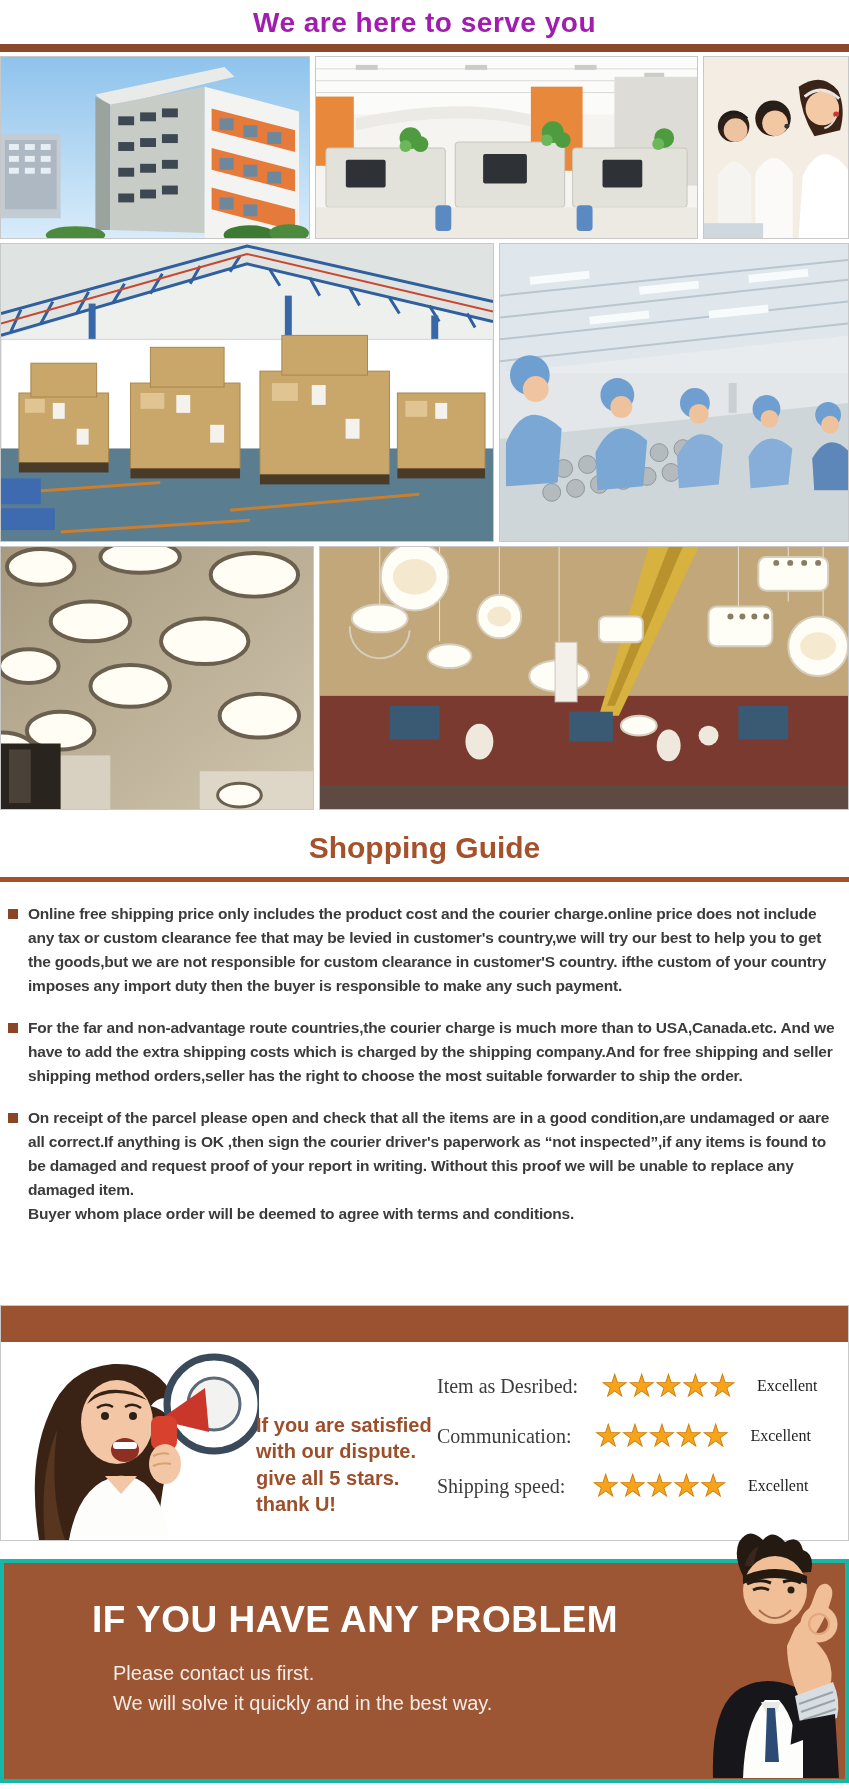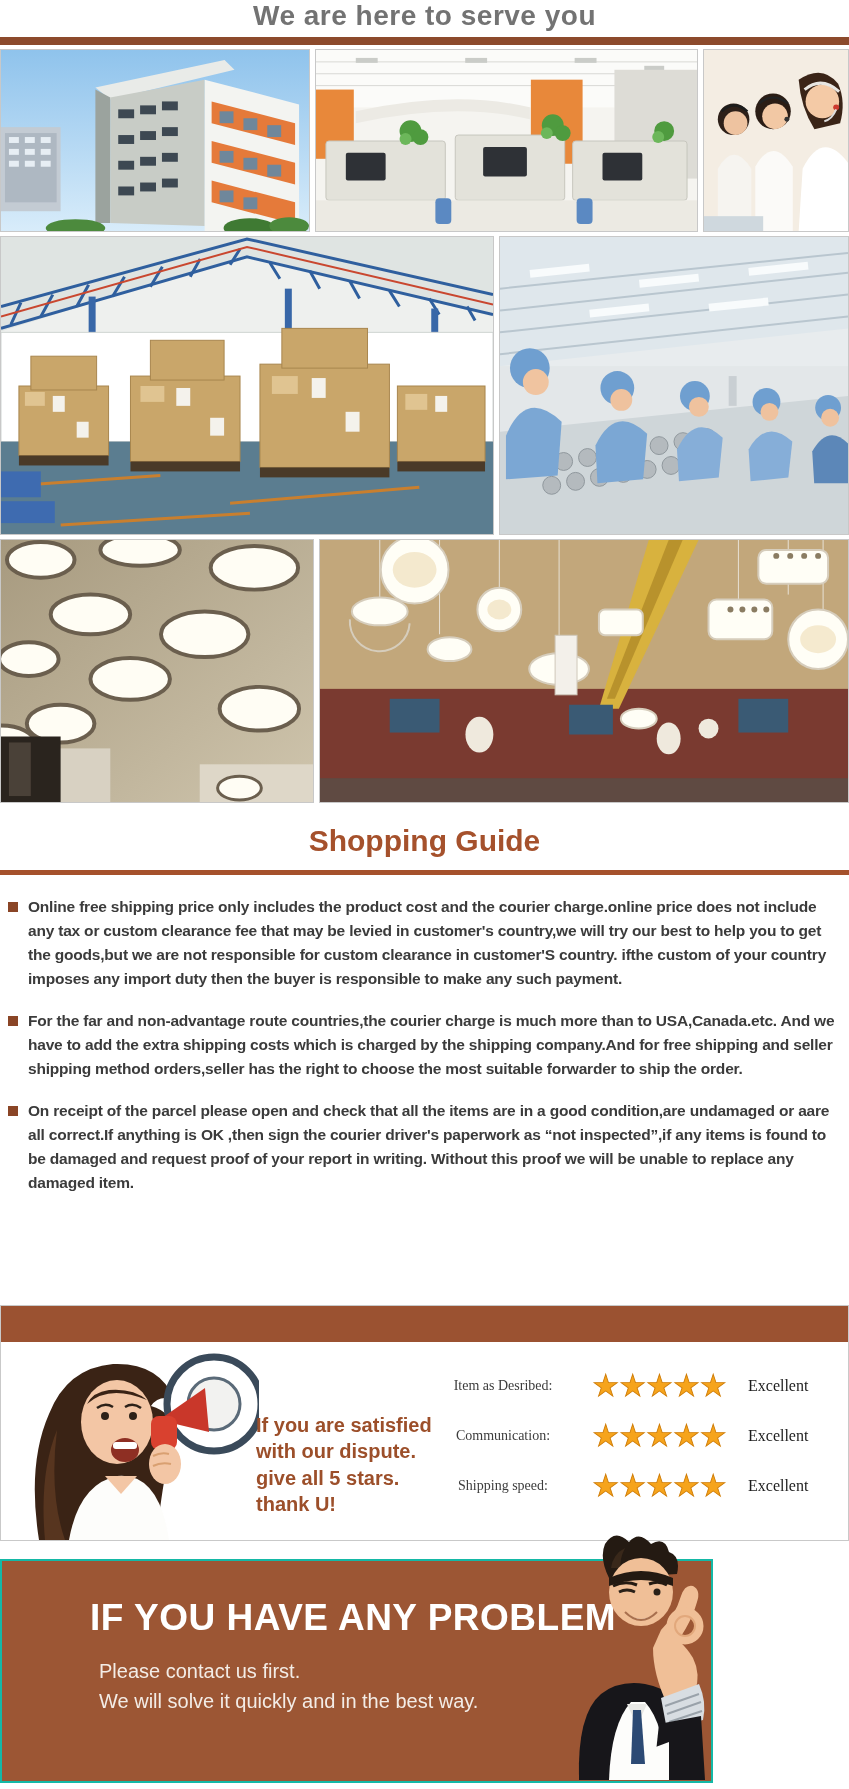--- a/index.html
+++ b/index.html
@@ -2,22 +2,22 @@
 <html><head>
 <meta charset="utf-8">
 <style>
   * { margin:0; padding:0; box-sizing:border-box; }
   html,body { background:#ffffff; }
   body {
     width:849px; height:1789px; margin:0 auto; position:relative;
     font-family:"Liberation Sans", sans-serif; overflow:hidden;
   }
   .page-title {
-    text-align:center; font-size:28px; font-weight:bold; color:#737373;
-    letter-spacing:0.5px;
+    text-align:center; font-size:28px; font-weight:bold; color:#a21caf;
+    padding-top:7px; letter-spacing:0.5px;
   }
   .title-bar { height:8px; background:#8c4a2c; margin-top:5px; }
 
   
   .gallery { width:849px; }
   .g-row { display:flex; gap:5px; margin-top:4px; }
   .photo { border:1px solid #c8c8c8; background:#fff; overflow:hidden; }
   .photo svg { display:block; width:100%; height:100%; }
   .p-building { width:310px; height:183px; }
   .p-office   { width:383px; height:183px; }
@@ -52,43 +52,43 @@
   .feedback-body { position:relative; height:198px; }
   .woman-photo { position:absolute; left:8px; bottom:0; width:250px; height:196px; }
   .woman-photo svg { width:100%; height:100%; display:block; }
   .satisfy-msg {
     position:absolute; left:255px; top:70px; width:230px;
     font-size:20px; font-weight:bold; color:#9c4f2a; line-height:1.32;
   }
   .ratings { position:absolute; right:16px; top:22px; width:395px; }
   .rating-row { display:flex; align-items:center; height:44px; margin-bottom:6px; }
   .rating-label {
-    flex:0 0 140px; text-align:center; font-family:"Liberation Serif", serif;
-    font-size:14px; color:#3c3c3c; padding-right:8px; white-space:nowrap;
+    flex:0 0 140px; text-align:left; font-family:"Liberation Serif", serif;
+    font-size:20px; color:#3c3c3c; padding-right:8px; white-space:nowrap;
   }
   .rating-stars {
     flex:0 0 165px; font-size:30px; line-height:30px; color:#f6a41c;
     -webkit-text-stroke:0.9px #cf7d08; letter-spacing:0px; text-align:center;
     white-space:nowrap;
   }
   .rating-value {
     font-family:"Liberation Serif", serif; font-size:16px; color:#1d1d1d; padding-left:6px;
   }
 
   
   .problem-band {
-    position:absolute; left:0; top:1559px; width:713px; height:224px;
-    background:#9c5634; border:2px solid #14b8a6;
+    position:absolute; left:0; top:1559px; width:849px; height:224px;
+    background:#9c5634; border:4px solid #14b8a6;
   }
   .problem-heading {
     position:absolute; left:88px; top:36px; color:#ffffff; font-weight:bold;
     font-size:37px; letter-spacing:0.5px;
   }
   .problem-lines {
-    position:absolute; left:97px; top:95px; color:#f3ece6; font-size:20px; line-height:1.5;
+    position:absolute; left:109px; top:95px; color:#f3ece6; font-size:20px; line-height:1.5;
   }
   .man-photo {
     position:absolute; right:2px; bottom:1px; width:160px; height:246px;
   }
   .man-photo svg { width:100%; height:100%; display:block; }
 </style>
 </head>
 <body>
 
 <div class="page-title">We are here to serve you</div>
@@ -453,20 +453,21 @@
   <div class="bullet-item">
     <span class="bullet-square"></span>
     <div class="bullet-text">
       <p>For the far and non-advantage route countries,the courier charge is much more than to USA,Canada.etc. And we have to add the extra shipping costs which is charged by the shipping company.And for free shipping and seller shipping method orders,seller has the right to choose the most suitable forwarder to ship the order.</p>
     </div>
   </div>
   <div class="bullet-item">
     <span class="bullet-square"></span>
     <div class="bullet-text">
       <p>On receipt of the parcel please open and check that all the items are in a good condition,are undamaged or aare all correct.If anything is OK ,then sign the courier driver's paperwork as “not inspected”,if any items is found to be damaged and request proof of your report in writing. Without this proof we will be unable to replace any damaged item.</p>
+      <p>Buyer whom place order will be deemed to agree with terms and conditions.</p>
     </div>
   </div>
 </div>
 
 <div class="feedback-banner">
   <div class="feedback-topbar"></div>
   <div class="feedback-body">
     <div class="woman-photo">
       <svg viewBox="0 0 250 196">
         <path d="M30,196 Q18,120 40,70 Q58,24 104,20 Q150,18 166,56 Q150,50 142,62 Q170,70 162,100 Q150,160 148,196 Z" fill="#3a2315"></path>

